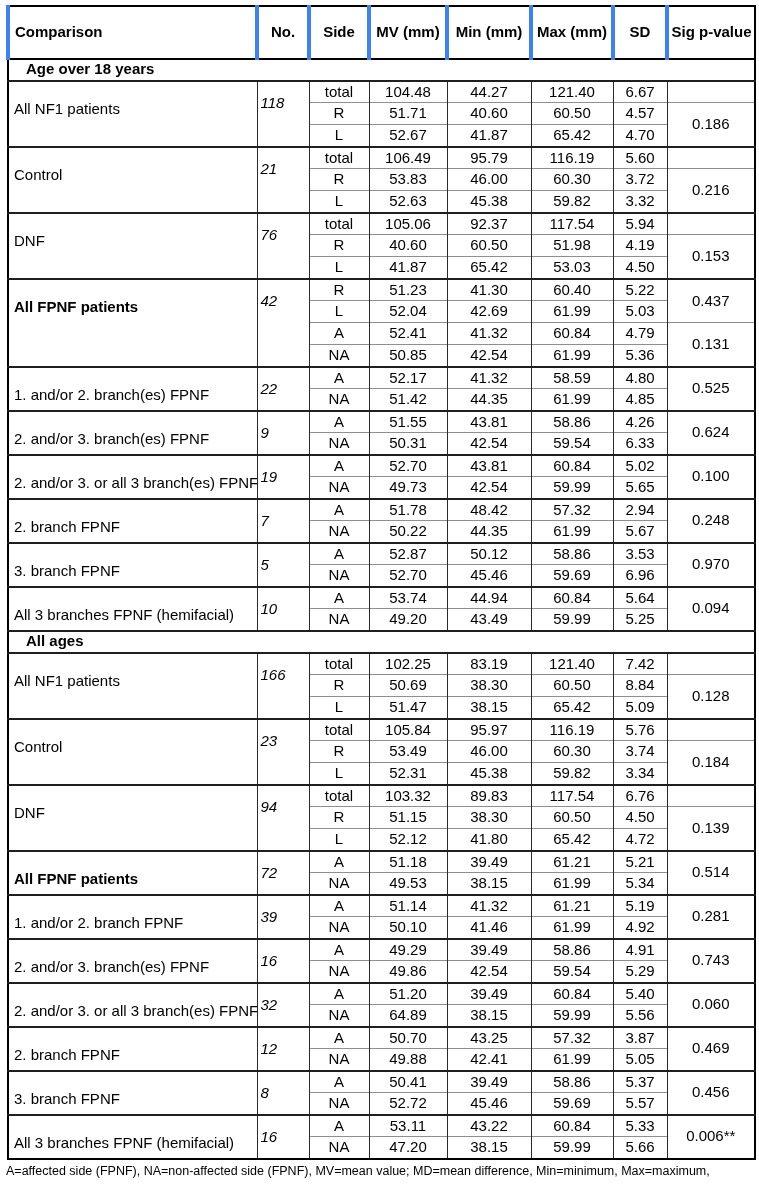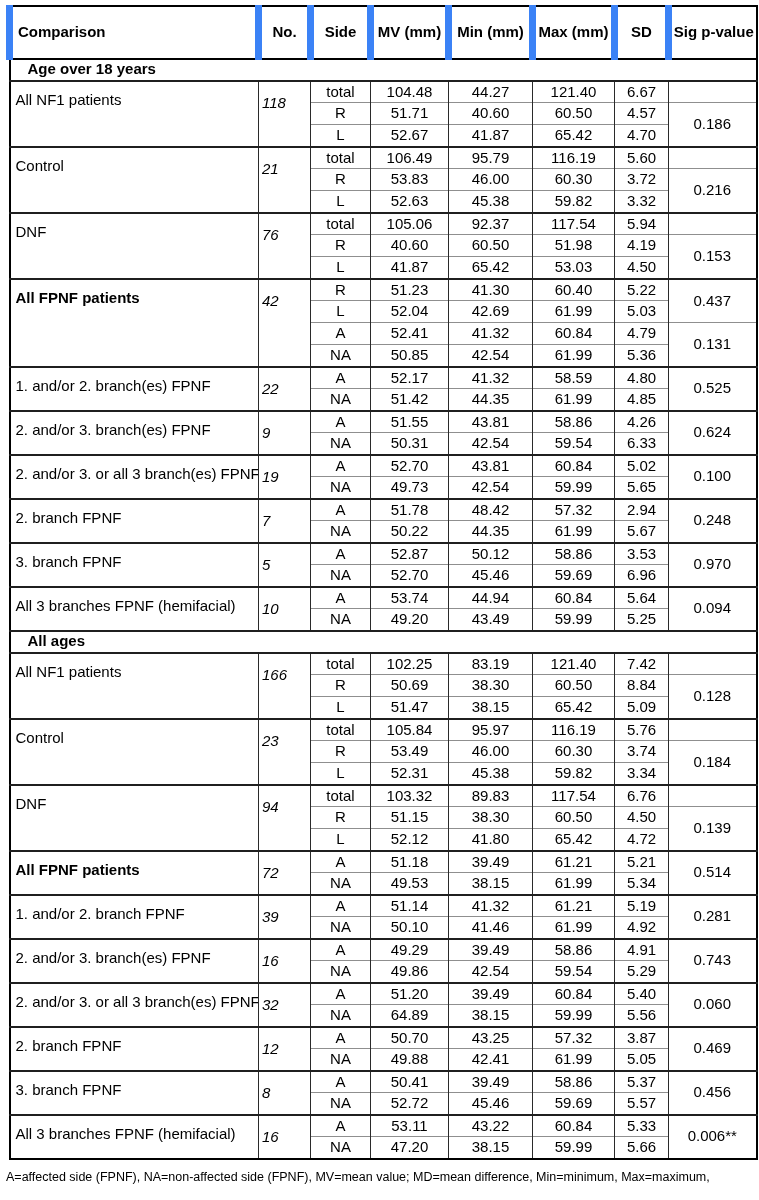--- a/index.html
+++ b/index.html
@@ -23,45 +23,45 @@
     line-height: 1.25;
     padding: 0 3px;
     overflow: hidden;
     white-space: nowrap;
   }
   th {
     font-weight: bold;
     text-align: center;
     height: 41px;
     border-bottom: 2px solid #000;
-    border-left: 7px solid #3b82f6;
+    border-left: 4px solid #3b82f6;
     padding: 16px 1px;
   }
   th.c-comp { text-align: left; padding-left: 5px; }
   td { border-left: 1px solid #2a2a2a; height: 22px; }
-  td.c-comp { text-align: left; vertical-align: top; padding-left: 5px; padding-top: 9px; }
+  td.c-comp { text-align: left; vertical-align: top; padding-left: 5px; padding-top: 18px; }
   td.c-no   { text-align: left; vertical-align: top; padding-top: 12px; font-style: italic; }
   td.c-val  { text-align: center; }
   td.c-sig  { text-align: center; vertical-align: middle; }
   td.bold   { font-weight: bold; }
 
   tr.section-row td {
     font-weight: bold;
     text-align: left;
     padding-left: 17px;
     height: 22px;
     border-top: 2px solid #1f1f1f;
     border-bottom: 2px solid #1f1f1f;
   }
   tr.g-top td { border-top: 2px solid #1f1f1f; }
   tr.sub td   { border-top: 1px solid #8f8f8f; }
 
   .footnote {
     width: 750px;
-    margin-top: 9px;
+    margin-top: 3px;
     font-size: 12.5px;
     line-height: 1.35;
     white-space: nowrap;
   }
 </style>
 </head>
 <body>
 
 <div class="page">
   <table class="cmp">

